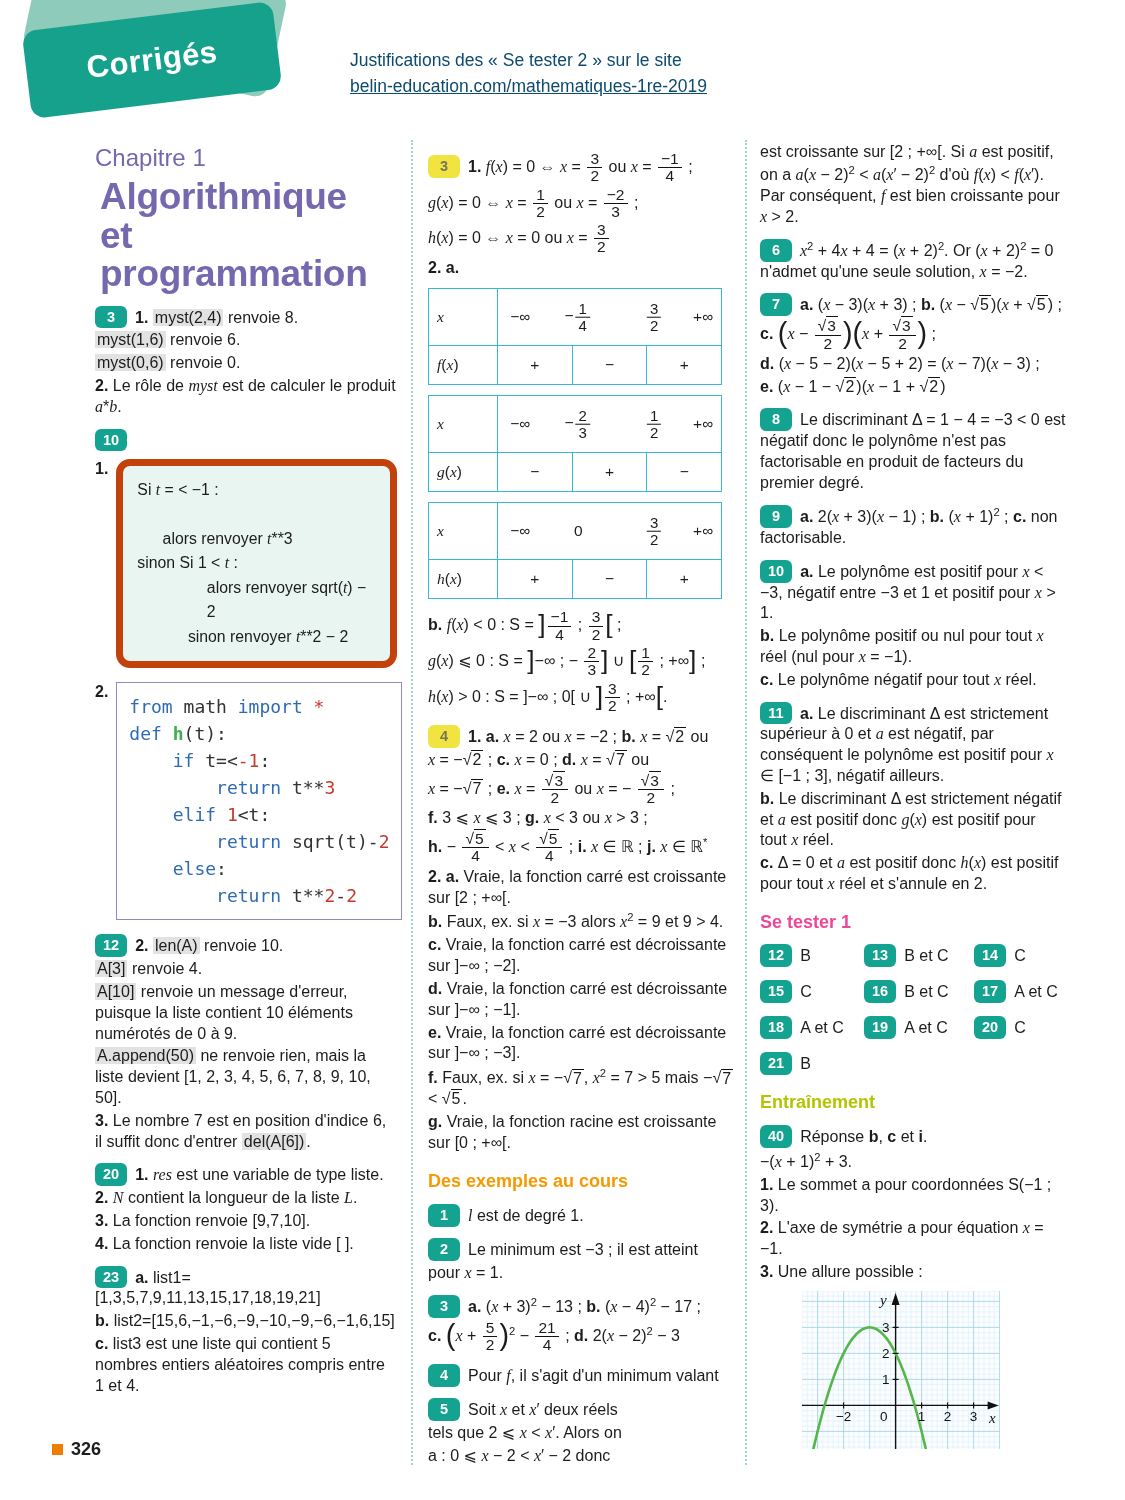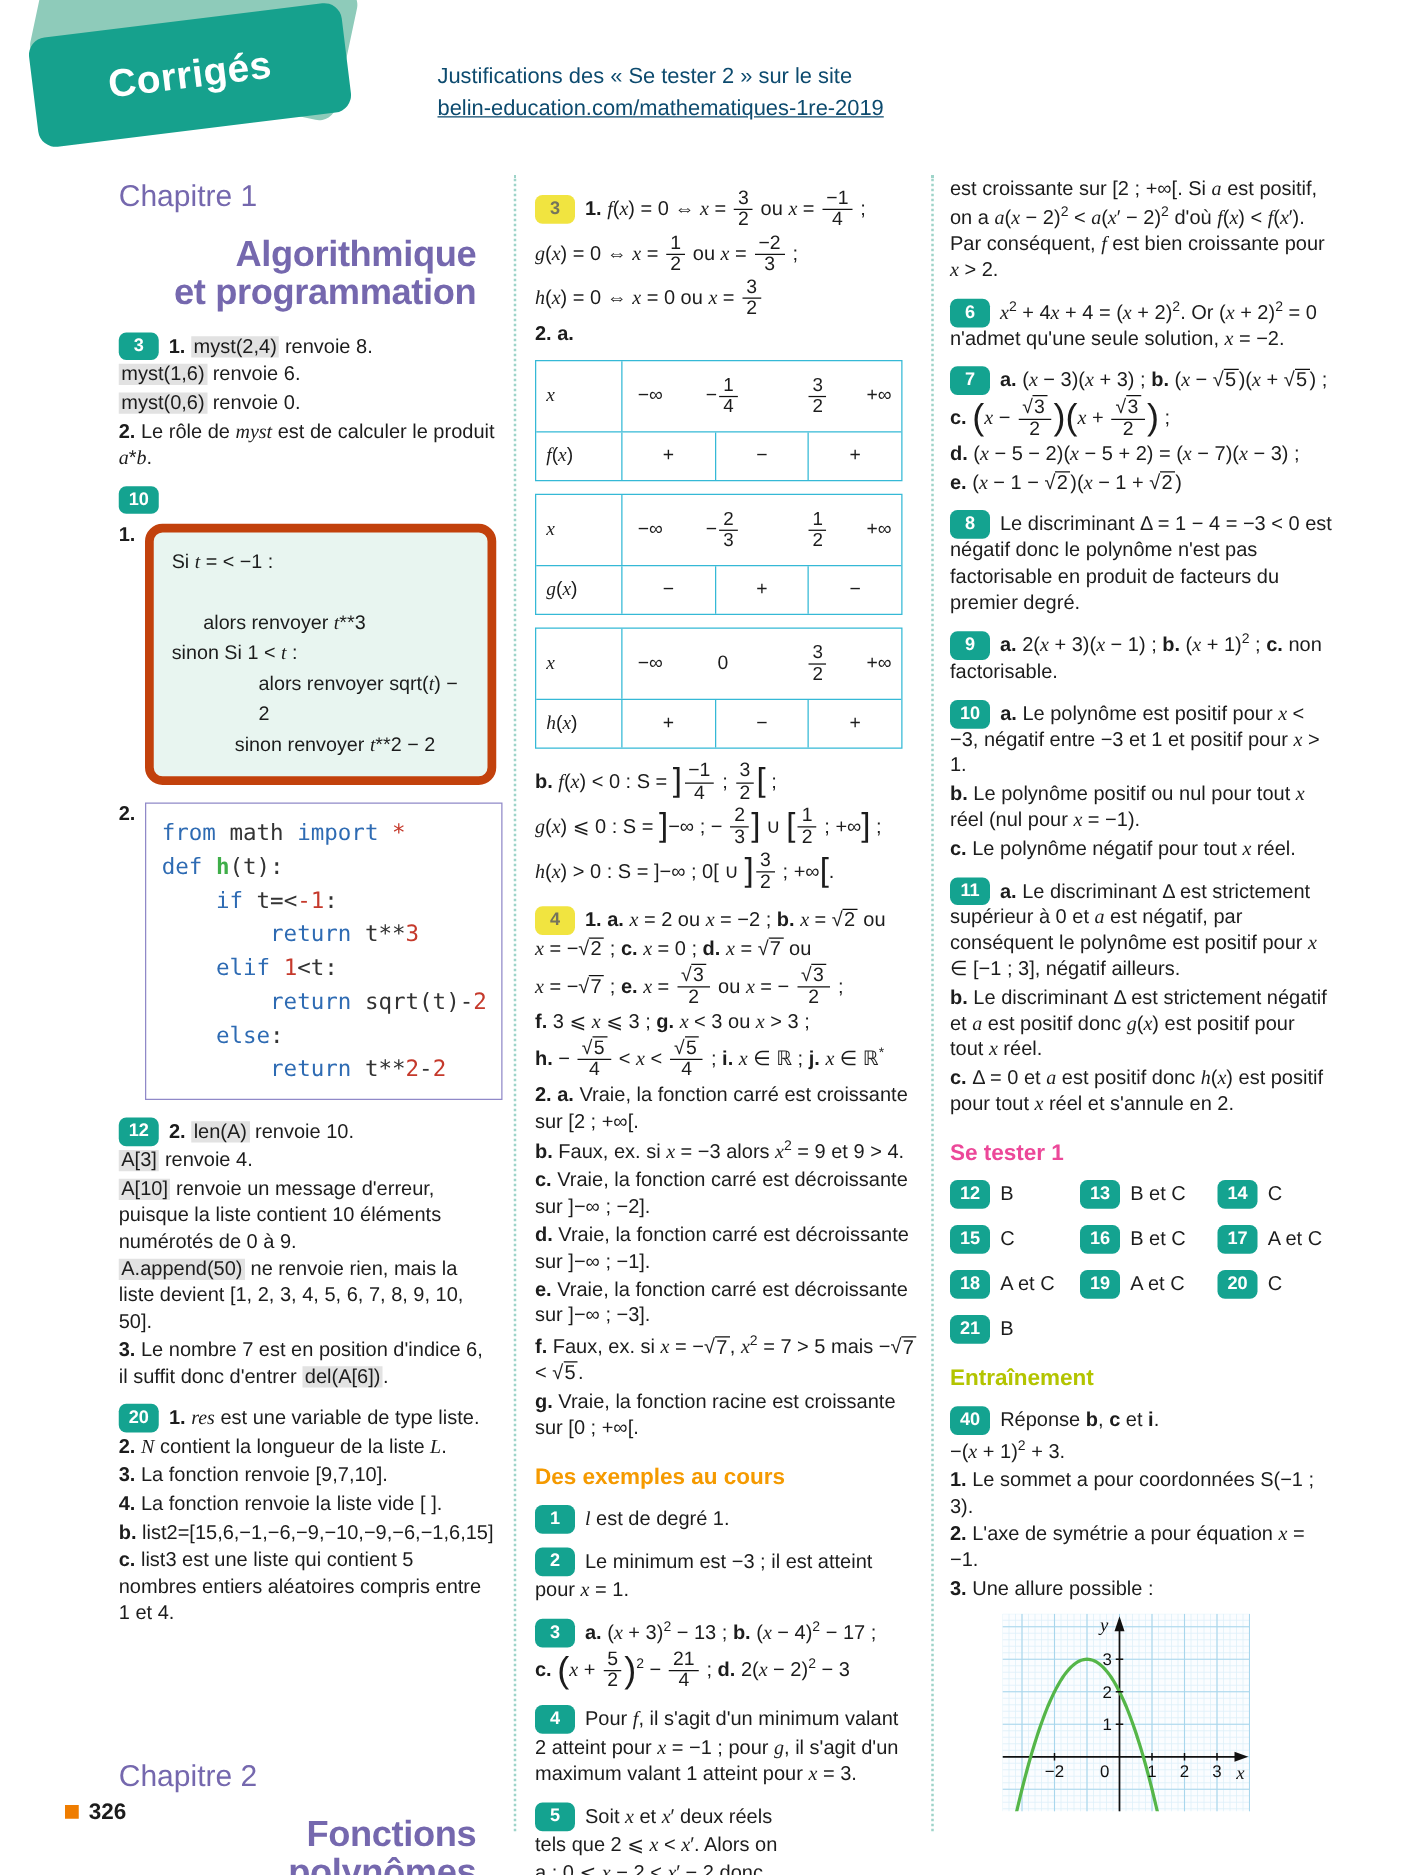--- a/index.html
+++ b/index.html
@@ -25,21 +25,21 @@
   .sq-bullet{width:11px;height:11px;background:#ef7d00;display:inline-block;}
   
   .para{margin:2px 0;}
   .ex{margin-top:11px;}
   .badge{display:inline-block;background:#14a390;color:#fff;font-weight:bold;font-size:14.5px;
          padding:2px 8px;border-radius:6px;margin-right:8px;text-align:center;min-width:16px;vertical-align:1px;}
   .badge.y{background:#f1e440;color:#75745c;}
   .hl{background:#e2e2e2;padding:0 2px;}
   .chapter{margin:2px 0 12px;}
   .chap-label{color:#7568ae;font-size:24px;margin-bottom:3px;}
-  .chap-title{color:#7568ae;font-size:29px;line-height:1.04;margin:16px;font-weight:bold;letter-spacing:-.3px;text-align:right;}
+  .chap-title{color:#7568ae;font-size:37px;line-height:1.04;margin:5px;font-weight:bold;letter-spacing:-.3px;}
   .section{font-size:18px;font-weight:bold;margin:16px 0 6px;}
   .section.teal{color:#ec4899;} .section.orange{color:#f59a00;} .section.lime{color:#b3c400;}
   .labeled{display:flex;margin:8px 0 14px;}
   .blab{font-weight:bold;margin-right:8px;flex:0 0 auto;}
   .algobox{background:#e8f5f0;border:7px solid #c2410c;border-radius:14px;padding:12px 14px;flex:1;font-size:15.8px;line-height:1.55;}
   .codebox{border:1.5px solid #9089c8;background:#fff;padding:10px 12px;flex:1;
            font-family:"DejaVu Sans Mono",monospace;font-size:18px;line-height:1.5;color:#333;white-space:pre;}
   .codebox .k{color:#2e6bb3;} .codebox .f{color:#3fae49;font-weight:bold;} .codebox .o{color:#c5392b;}
   
   i{font-family:"Liberation Serif",serif;font-style:italic;}
@@ -111,20 +111,21 @@
       </div>
       <p class="para ex"><span class="badge">12</span><span><b>2.</b> <span class="hl">len(A)</span> renvoie 10.</span></p>
       <p class="para"><span class="hl">A[3]</span> renvoie 4.</p>
       <p class="para"><span class="hl">A[10]</span> renvoie un message d'erreur, puisque la liste contient 10 éléments numérotés de 0 à 9.</p>
       <p class="para"><span class="hl">A.append(50)</span> ne renvoie rien, mais la liste devient [1, 2, 3, 4, 5, 6, 7, 8, 9, 10, 50].</p>
       <p class="para"><b>3.</b> Le nombre 7 est en position d'indice 6, il suffit donc d'entrer <span class="hl">del(A[6])</span>.</p>
       <p class="para ex"><span class="badge">20</span><span><b>1.</b> <i>res</i> est une variable de type liste.</span></p>
       <p class="para"><b>2.</b> <i>N</i> contient la longueur de la liste <i>L</i>.</p>
       <p class="para"><b>3.</b> La fonction renvoie [9,7,10].</p>
       <p class="para"><b>4.</b> La fonction renvoie la liste vide [ ].</p>
+      <p class="para ex"><span class="badge">23</span><span><b>a.</b> list1=[1,3,5,7,9,11,13,15,17,18,19,21]</span></p>
       <p class="para brk"><b>b.</b> list2=[15,6,−1,−6,−9,−10,−9,−6,−1,6,15]</p>
       <p class="para"><b>c.</b> list3 est une liste qui contient 5 nombres entiers aléatoires compris entre 1 et 4.</p>
       <div style="height: 100px;"></div>
       <div class="chapter">
         <div class="chap-label">Chapitre 2</div>
         <h2 class="chap-title">Fonctions polynômes<br>du second degré</h2>
       </div>
       <div class="section teal">Mobiliser les acquis</div>
       <p class="para ex"><span class="badge y">1</span><span><b>1.</b> A-d ; B-c ; C-e ; D-b ; E- f ; F-a</span></p>
     </div>
@@ -205,21 +206,20 @@
       <p class="para"><b>e.</b> Vraie, la fonction carré est décroissante sur ]−∞ ; −3].</p>
       <p class="para"><b>f.</b> Faux, ex. si <i>x</i> = −<span class="sq">√<span class="r">7</span></span>, <i>x</i><sup>2</sup> = 7 &gt; 5 mais −<span class="sq">√<span class="r">7</span></span> &lt; <span class="sq">√<span class="r">5</span></span>.</p>
       <p class="para"><b>g.</b> Vraie, la fonction racine est croissante sur [0 ; +∞[.</p>
       <div class="section orange">Des exemples au cours</div>
       <p class="para ex"><span class="badge">1</span><span><i>l</i> est de degré 1.</span></p>
       <p class="para ex"><span class="badge">2</span><span>Le minimum est −3 ; il est atteint</span></p>
       <p class="para">pour <i>x</i> = 1.</p>
       <p class="para ex"><span class="badge">3</span><span><b>a.</b> (<i>x</i> + 3)<sup>2</sup> − 13 ; <b>b.</b> (<i>x</i> − 4)<sup>2</sup> − 17 ;</span></p>
       <p class="para"><b>c.</b> <span class="bp">(</span><i>x</i> + <span class="fr"><span class="n">5</span><span class="d">2</span></span><span class="bp">)</span><sup>2</sup> − <span class="fr"><span class="n">21</span><span class="d">4</span></span> ; <b>d.</b> 2(<i>x</i> − 2)<sup>2</sup> − 3</p>
       <p class="para ex"><span class="badge">4</span><span>Pour <i>f</i>, il s'agit d'un minimum valant</span></p>
-      <p class="para">2 atteint pour <i>x</i> = −1 ; pour <i>g</i>, il s'agit d'un maximum valant 1 atteint pour <i>x</i> = 3.</p>
       <p class="para ex"><span class="badge">5</span><span>Soit <i>x</i> et <i>x</i>′ deux réels</span></p>
       <p class="para">tels que 2 ⩽ <i>x</i> &lt; <i>x</i>′. Alors on</p>
       <p class="para">a : 0 ⩽ <i>x</i> − 2 &lt; <i>x</i>′ − 2 donc</p>
     </div>
   <div class="col" id="col3">
       <p class="para">est croissante sur [2 ; +∞[. Si <i>a</i> est positif, on a <i>a</i>(<i>x</i> − 2)<sup>2</sup> &lt; <i>a</i>(<i>x</i>′ − 2)<sup>2</sup> d'où <i>f</i>(<i>x</i>) &lt; <i>f</i>(<i>x</i>′). Par conséquent, <i>f</i> est bien croissante pour <i>x</i> &gt; 2.</p>
       <p class="para ex"><span class="badge">6</span><span><i>x</i><sup>2</sup> + 4<i>x</i> + 4 = (<i>x</i> + 2)<sup>2</sup>. Or (<i>x</i> + 2)<sup>2</sup> = 0 n'admet qu'une seule solution, <i>x</i> = −2.</span></p>
       <p class="para ex"><span class="badge">7</span><span><b>a.</b> (<i>x</i> − 3)(<i>x</i> + 3) ; <b>b.</b> (<i>x</i> − <span class="sq">√<span class="r">5</span></span>)(<i>x</i> + <span class="sq">√<span class="r">5</span></span>) ;</span></p>
       <p class="para"><b>c.</b> <span class="bp">(</span><i>x</i> − <span class="fr"><span class="n"><span class="sq">√<span class="r">3</span></span></span><span class="d">2</span></span><span class="bp">)</span><span class="bp">(</span><i>x</i> + <span class="fr"><span class="n"><span class="sq">√<span class="r">3</span></span></span><span class="d">2</span></span><span class="bp">)</span> ;</p>
       <p class="para"><b>d.</b> (<i>x</i> − 5 − 2)(<i>x</i> − 5 + 2) = (<i>x</i> − 7)(<i>x</i> − 3) ;</p>

